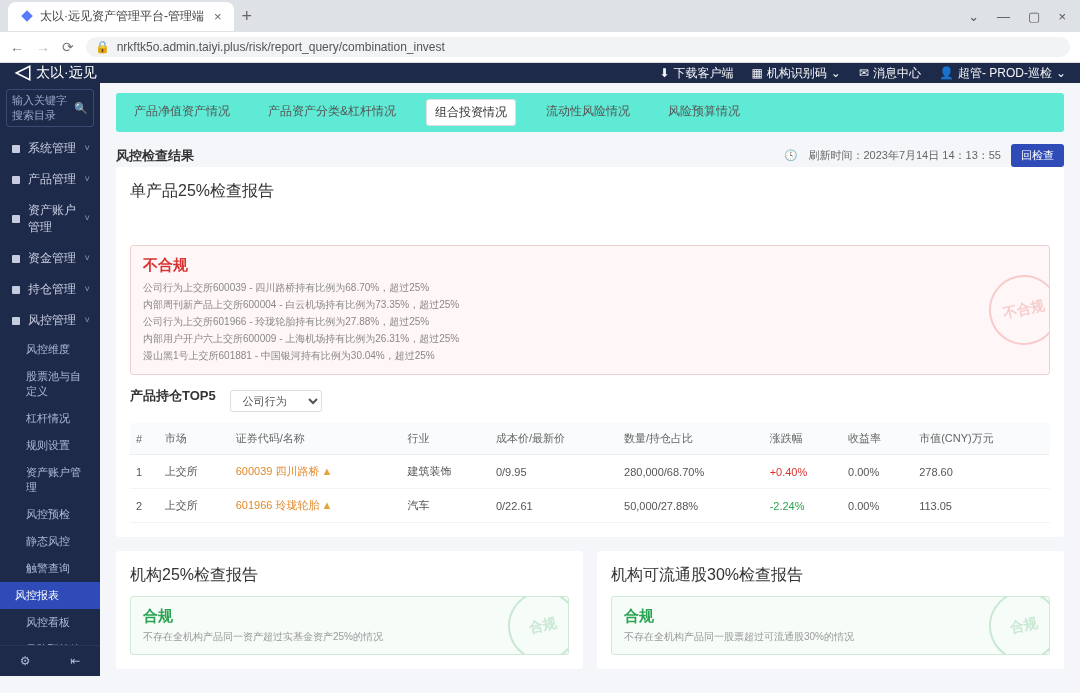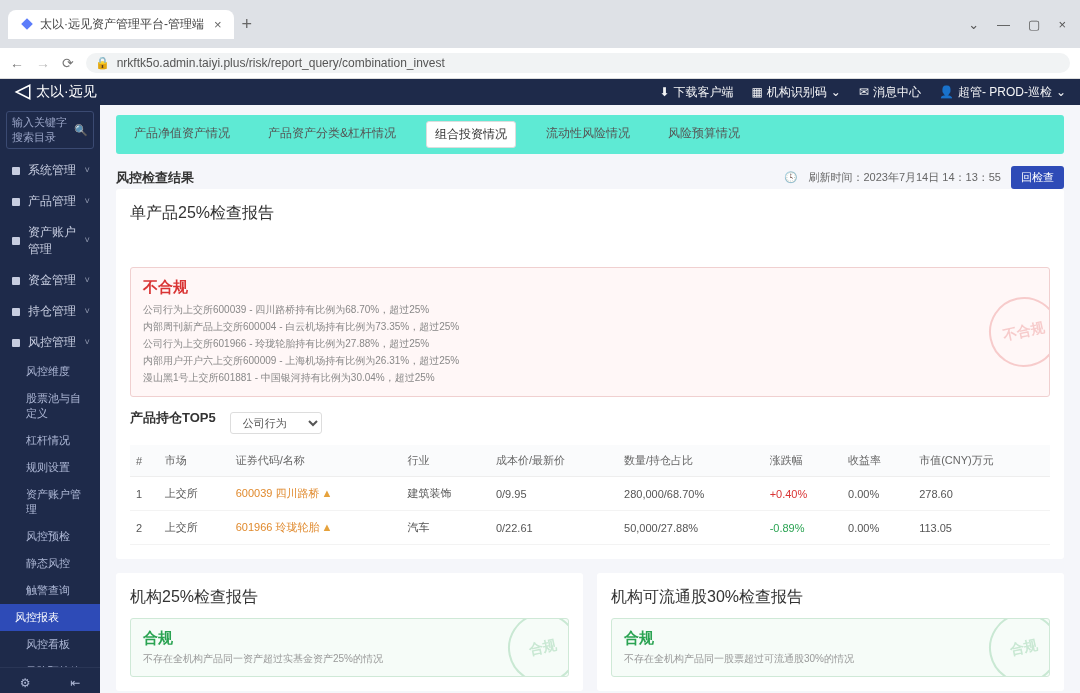--- a/index.html
+++ b/index.html
@@ -1,35 +1,35 @@
 <!DOCTYPE html>
 <html><head>
 <meta charset="utf-8">
 <style>
 * { margin: 0; padding: 0; box-sizing: border-box; }
 body { font-family: "Microsoft YaHei", Arial, sans-serif; font-size: 12px; color: #333; background: #f5f6fa; overflow: hidden; }
 
 
 .browser-chrome { background: #fff; border-bottom: 1px solid #ddd; }
-.tab-bar { display: flex; align-items: center; background: #dee1e6; height: 48px; padding-left: 8px; }
+.tab-bar { display: flex; align-items: center; background: #dee1e6; height: 32px; padding-left: 8px; }
 .browser-tab { display: flex; align-items: center; gap: 6px; background: #fff; border-radius: 8px 8px 0 0; padding: 6px 12px; font-size: 12px; color: #444; }
 .browser-tab .favicon { width: 14px; height: 14px; color: #5b7cfa; }
 .browser-tab .close-x { color: #666; font-size: 13px; margin-left: 4px; cursor: pointer; }
 .tab-add { color: #666; margin-left: 8px; font-size: 18px; cursor: pointer; }
 .window-controls { margin-left: auto; display: flex; gap: 18px; padding-right: 14px; color: #555; }
 .window-controls span { cursor: pointer; font-size: 13px; }
 
 .addr-bar { display: flex; align-items: center; gap: 12px; padding: 4px 10px; height: 30px; }
 .addr-bar .nav-ico { color: #777; font-size: 14px; cursor: pointer; }
 .addr-bar .nav-ico.disabled { color: #bbb; }
 .url-box { flex: 1; display: flex; align-items: center; gap: 6px; background: #f1f3f4; border-radius: 14px; padding: 3px 10px; font-size: 12px; color: #555; }
 .url-box .lock { color: #777; }
 
 
-.app-top { background: #1e2a4a; color: #fff; height: 26px; display: flex; align-items: center; padding: 0 14px; }
+.app-top { background: #1e2a4a; color: #fff; height: 20px; display: flex; align-items: center; padding: 0 14px; }
 .app-logo { display: flex; align-items: center; gap: 4px; font-size: 14px; }
 .app-logo svg { width: 18px; height: 18px; }
 .top-right { margin-left: auto; display: flex; align-items: center; gap: 18px; font-size: 12px; }
 .top-right .item { display: flex; align-items: center; gap: 4px; cursor: pointer; opacity: .95; }
 
 
 .shell { display: flex; height: calc(100vh - 100px); }
 
 
 .sidebar { width: 100px; background: #1e2a4a; color: #c7cde0; display: flex; flex-direction: column; }
@@ -282,21 +282,21 @@
       <td class="">0.00%</td>
       <td>278.60</td>
             </tr>
             <tr>
       <td>2</td>
       <td>上交所</td>
       <td><span class="code-link">601966 玲珑轮胎</span><span class="warn-ico">▲</span></td>
       <td>汽车</td>
       <td>0/22.61</td>
       <td>50,000/27.88%</td>
-      <td class="neg">-0.89%</td>
+      <td class="neg">-2.24%</td>
       <td class="">0.00%</td>
       <td>113.05</td>
             </tr>
           </tbody>
       </table>
     </div>
 
     <div class="row2" style="margin-bottom:14px;">
       <div class="card">
         <h4>机构25%检查报告</h4>

